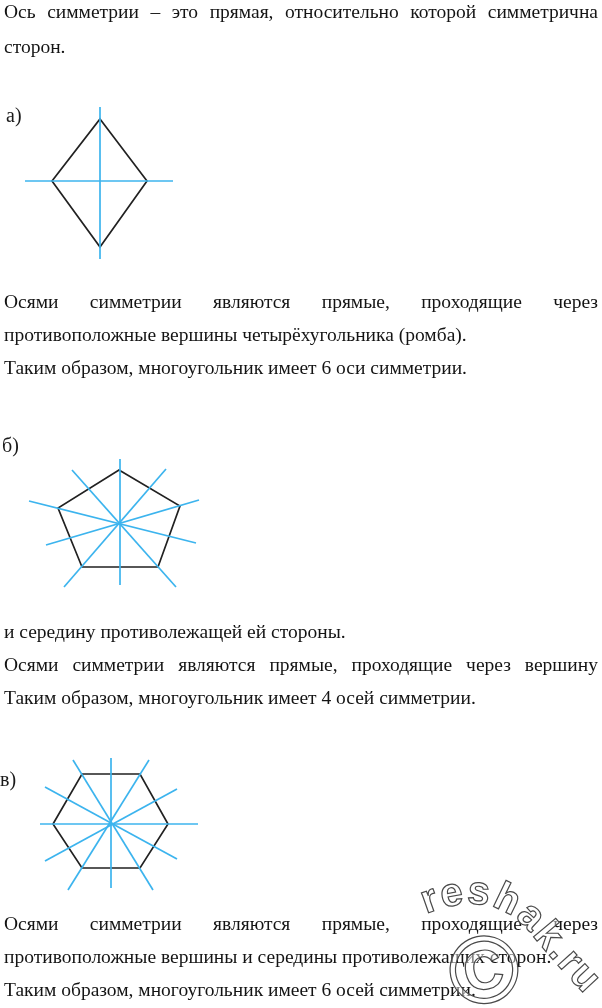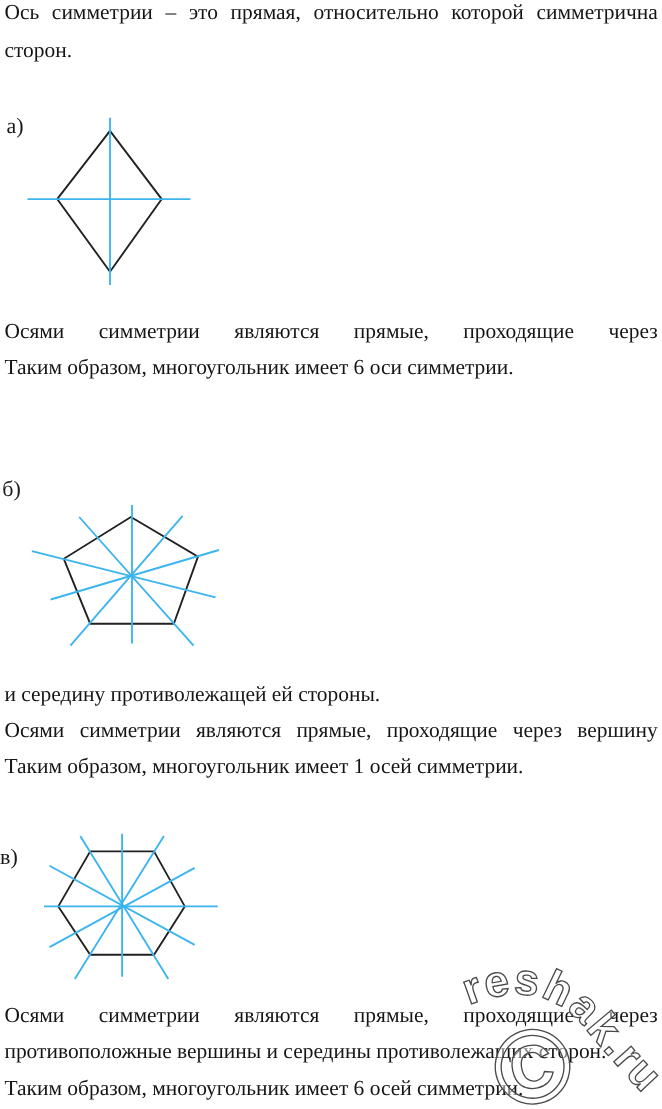--- a/index.html
+++ b/index.html
@@ -72,37 +72,38 @@
 
   <span class="fig-label lbl-a">а)</span>
   <svg class="fig-svg svg-a" viewBox="0 0 250 170">
       <polygon points="100,19 147,81 100,147 52,81" fill="none" stroke="#212121" stroke-width="1.7"></polygon>
       <line x1="25" y1="81" x2="173" y2="81" stroke="#3CB4EE" stroke-width="1.7"></line>
       <line x1="100" y1="7" x2="100" y2="159" stroke="#3CB4EE" stroke-width="1.7"></line>
     </svg>
 
   <div class="para para-a">
       <div class="line just">Осями симметрии являются прямые, проходящие через</div>
+      <div class="line">противоположные вершины четырёхугольника (ромба).</div>
       <div class="line">Таким образом, многоугольник имеет 6 оси симметрии.</div>
     </div>
 
   <span class="fig-label lbl-b">б)</span>
   <svg class="fig-svg svg-b" viewBox="0 0 250 145">
       <polygon points="119,20 180,56 158,117 82,117 58,58" fill="none" stroke="#212121" stroke-width="1.7"></polygon>
       <line x1="120" y1="9" x2="120" y2="135" stroke="#3CB4EE" stroke-width="1.7"></line>
       <line x1="199" y1="50" x2="46" y2="95" stroke="#3CB4EE" stroke-width="1.7"></line>
       <line x1="29" y1="51" x2="196" y2="93" stroke="#3CB4EE" stroke-width="1.7"></line>
       <line x1="72" y1="20" x2="176" y2="137" stroke="#3CB4EE" stroke-width="1.7"></line>
       <line x1="166" y1="19" x2="64" y2="137" stroke="#3CB4EE" stroke-width="1.7"></line>
     </svg>
 
   <div class="para para-b">
       <div class="line">и середину противолежащей ей стороны.</div>
       <div class="line just">Осями симметрии являются прямые, проходящие через вершину</div>
-      <div class="line">Таким образом, многоугольник имеет 1 осей симметрии.</div>
+      <div class="line">Таким образом, многоугольник имеет 4 осей симметрии.</div>
     </div>
 
   <span class="fig-label lbl-v">в)</span>
   <svg class="fig-svg svg-v" viewBox="0 0 250 152">
       <polygon points="82,29 140,29 168,79 140,123 82,123 53,79" fill="none" stroke="#212121" stroke-width="1.7"></polygon>
       <line x1="40" y1="79" x2="198" y2="79" stroke="#3CB4EE" stroke-width="1.7"></line>
       <line x1="111" y1="13" x2="111" y2="143" stroke="#3CB4EE" stroke-width="1.7"></line>
       <line x1="73" y1="15" x2="153" y2="145" stroke="#3CB4EE" stroke-width="1.7"></line>
       <line x1="149" y1="15" x2="68" y2="145" stroke="#3CB4EE" stroke-width="1.7"></line>
       <line x1="45" y1="42" x2="177" y2="114" stroke="#3CB4EE" stroke-width="1.7"></line>

